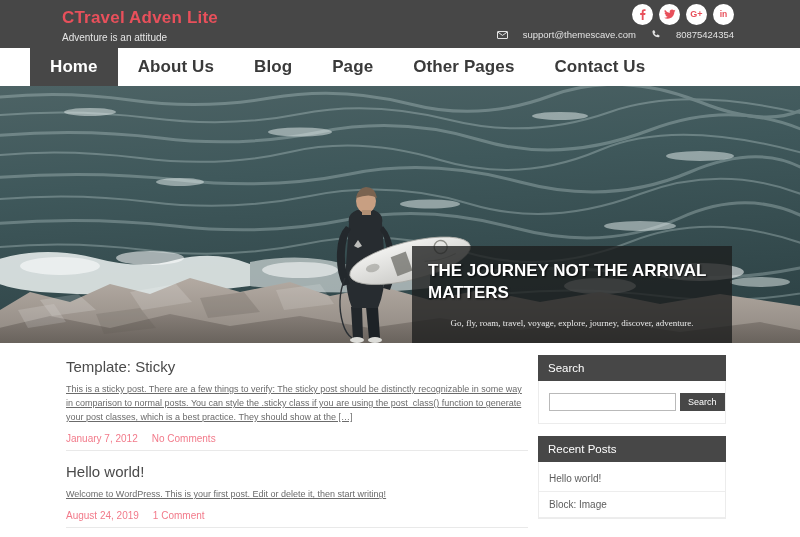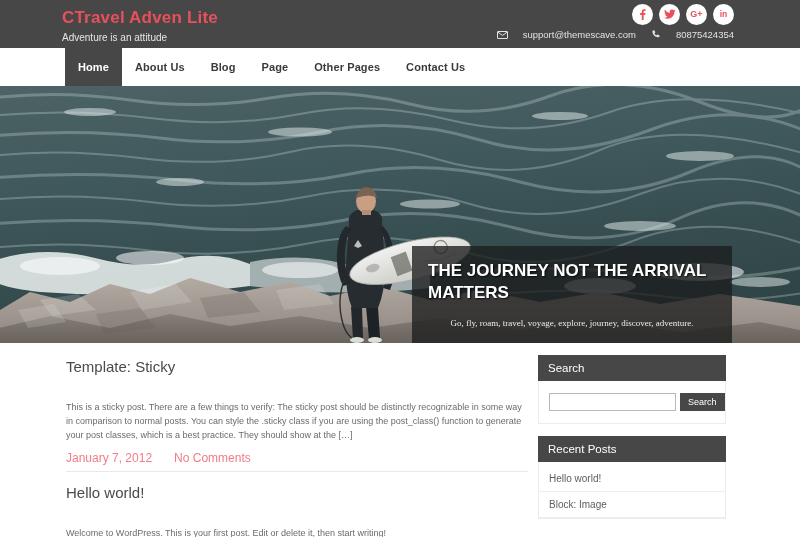--- a/index.html
+++ b/index.html
@@ -93,22 +93,22 @@
     height: 38px;
     background: #ffffff;
     display: flex;
     align-items: stretch;
     z-index: 5;
   }
   .nav-spacer { width: 35px; }
   .nav-item {
     display: flex;
     align-items: center;
-    padding: 0 13px;
-    font-size: 11px;
+    padding: 0 20px;
+    font-size: 17px;
     font-weight: bold;
     color: #3a3a3a;
     cursor: pointer;
     white-space: nowrap;
     letter-spacing: 0.1px;
   }
   .nav-item.active {
     background: #474747;
     color: #ffffff;
   }
@@ -168,30 +168,31 @@
   .post { padding-bottom: 6px; }
   .post + .post { border-top: 1px solid #e9e9e9; padding-top: 11px; }
   .post-title {
     font-size: 15px;
     color: #4a4a4a;
     font-weight: normal;
     line-height: 20px;
     cursor: pointer;
   }
   .post-excerpt {
-    margin-top: 23px;
+    margin-top: 5px;
     font-size: 9px;
     color: #6b6b6b;
     line-height: 14px;
+    text-decoration: underline;
   }
   .post-meta {
     margin-top: 9px;
-    font-size: 12px;
-    display: flex;
-    gap: 22px;
+    font-size: 10px;
+    display: flex;
+    gap: 14px;
   }
   .post-meta span { color: #f27a8a; cursor: pointer; }
 
   
   .sidebar {
     position: absolute;
     left: 538px;
     top: 12px;
     width: 188px;
   }

